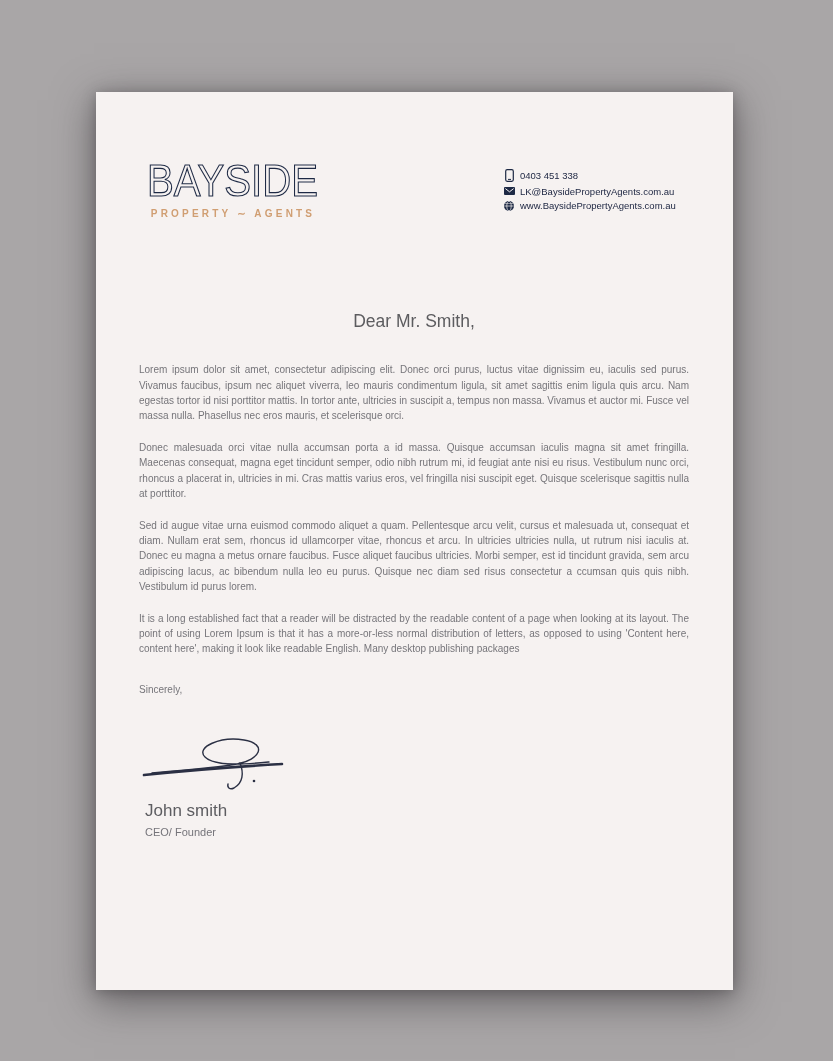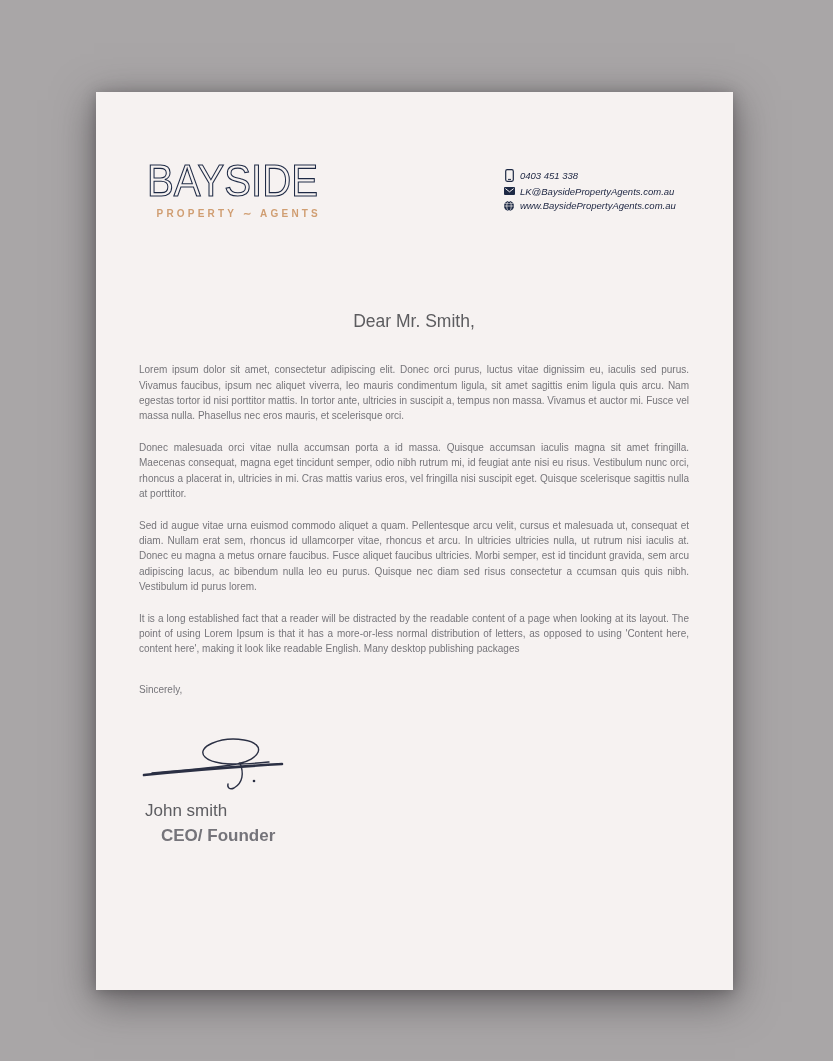--- a/index.html
+++ b/index.html
@@ -26,42 +26,41 @@
     background: #f6f2f1;
     box-shadow: 0 10px 38px 2px rgba(52,50,52,0.55), 0 2px 12px rgba(52,50,52,0.35);
   }
 
   
   .logo-block {
     position: absolute;
     left: 49px;
     top: 70px;
     width: 176px;
-    text-align: right;
+    text-align: center;
   }
   .logo-wordmark-svg { display: block; margin: 0 auto; }
   .logo-tagline {
     margin-top: 6px;
     font-size: 10px;
     font-weight: bold;
     letter-spacing: 3.2px;
     color: #d09e72;
     white-space: nowrap;
   }
   .contact-block {
     position: absolute;
     left: 407px;
     top: 77px;
     width: 200px;
   }
   .contact-row {
     display: flex;
     align-items: center;
     margin-bottom: 3.5px;
-    font-style: italic;
   }
   .contact-icon {
     width: 12px;
     display: flex;
     justify-content: center;
     margin-right: 5px;
     flex: 0 0 12px;
   }
   .contact-text {
     font-size: 9.5px;
@@ -99,25 +98,24 @@
     display: block;
     margin: 36px 0 0 3px;
   }
   .signatory-name {
     font-size: 17px;
     color: #5d5d61;
     margin-top: 8px;
     margin-left: 6px;
   }
   .signatory-title {
-    font-size: 17px;
+    font-size: 11px;
     color: #75747a;
     margin-top: 5px;
-    margin-left: 22px;
-    font-weight: bold;
+    margin-left: 6px;
   }
 </style>
 </head>
 <body>
 
 <div class="desk">
   <div class="paper">
 
     <div class="logo-block">
       <svg class="logo-wordmark-svg" width="176" height="40" viewBox="0 0 176 40">

